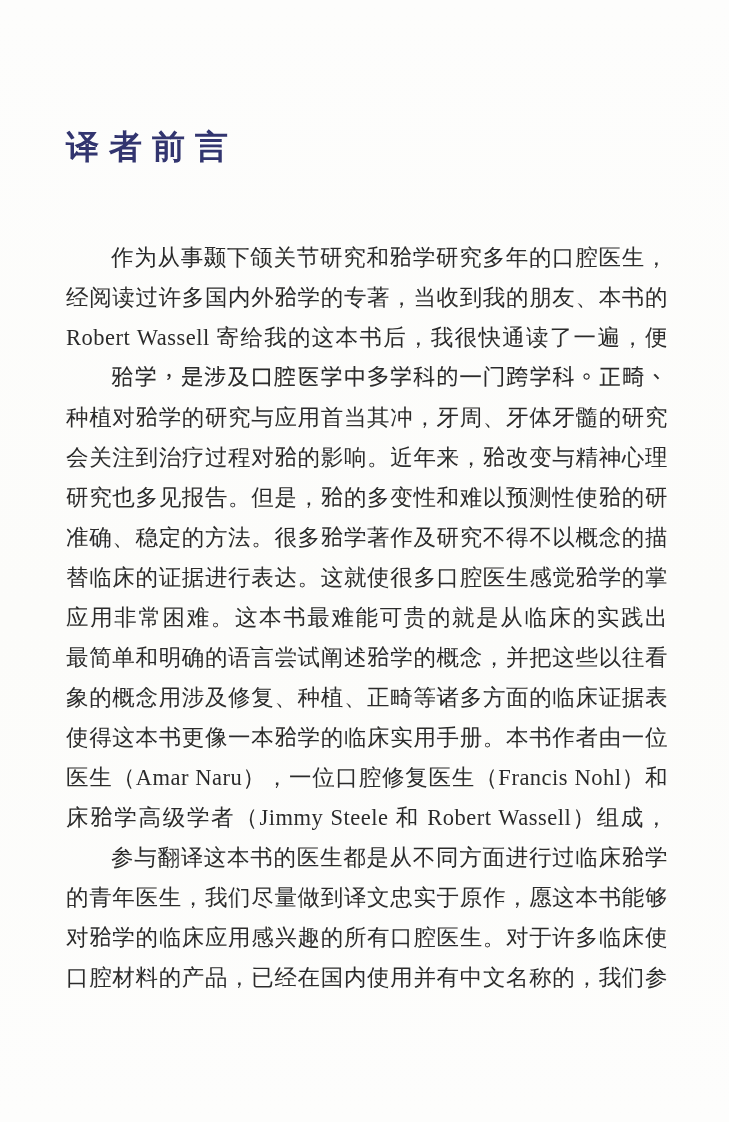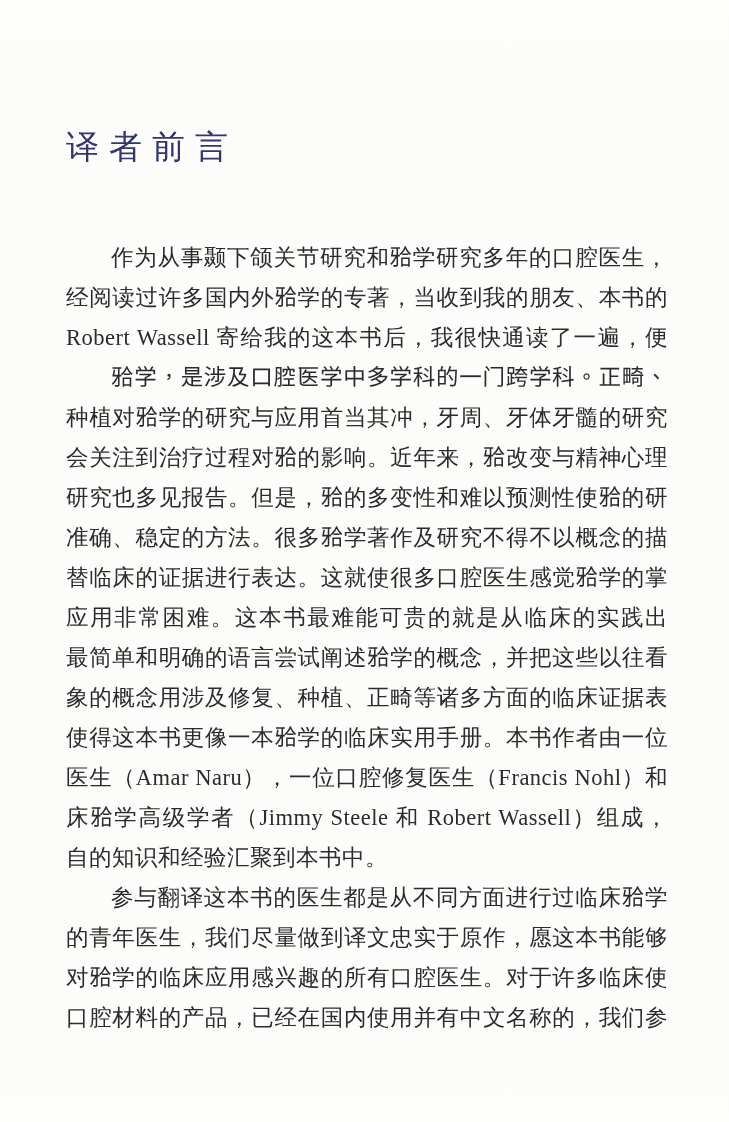--- a/index.html
+++ b/index.html
@@ -14,21 +14,21 @@
     position: relative;
     width: 729px;
     height: 1122px;
     background: linear-gradient(180deg, #fdfdfc 0%, #fcfcfa 55%, #fdfdfc 100%);
   }
   .page-title {
     position: absolute;
     left: 66px;
     top: 106px;
     font-size: 33px;
-    font-weight: normal;
+    font-weight: bold;
     letter-spacing: 10px;
     color: #32356f;
     line-height: 1.2;
     white-space: nowrap;
   }
   .body-text {
     position: absolute;
     left: 66px;
     top: 238px;
     width: 602px;
@@ -65,19 +65,18 @@
     <div class="line fill">会关注到治疗过程对𬌗的影响。近年来，𬌗改变与精神心理疾患的</div>
     <div class="line fill">研究也多见报告。但是，𬌗的多变性和难以预测性使𬌗的研究缺乏</div>
     <div class="line fill">准确、稳定的方法。很多𬌗学著作及研究不得不以概念的描述代</div>
     <div class="line fill">替临床的证据进行表达。这就使很多口腔医生感觉𬌗学的掌握和</div>
     <div class="line fill">应用非常困难。这本书最难能可贵的就是从临床的实践出发，用</div>
     <div class="line fill">最简单和明确的语言尝试阐述𬌗学的概念，并把这些以往看似抽</div>
     <div class="line fill">象的概念用涉及修复、种植、正畸等诸多方面的临床证据表现出来，</div>
     <div class="line fill">使得这本书更像一本𬌗学的临床实用手册。本书作者由一位全科</div>
     <div class="line fill">医生（Amar Naru），一位口腔修复医生（Francis Nohl）和两位临</div>
     <div class="line fill">床𬌗学高级学者（Jimmy Steele 和 Robert Wassell）组成，他们将各</div>
-    <div class="line end">自的知识和经验汇聚到本书中。</div>
     <div class="line indent fill">参与翻译这本书的医生都是从不同方面进行过临床𬌗学研究</div>
     <div class="line fill">的青年医生，我们尽量做到译文忠实于原作，愿这本书能够帮助</div>
     <div class="line fill">对𬌗学的临床应用感兴趣的所有口腔医生。对于许多临床使用的</div>
     <div class="line fill">口腔材料的产品，已经在国内使用并有中文名称的，我们参照了</div>
   </div>
 </div>
 
 </body></html>

